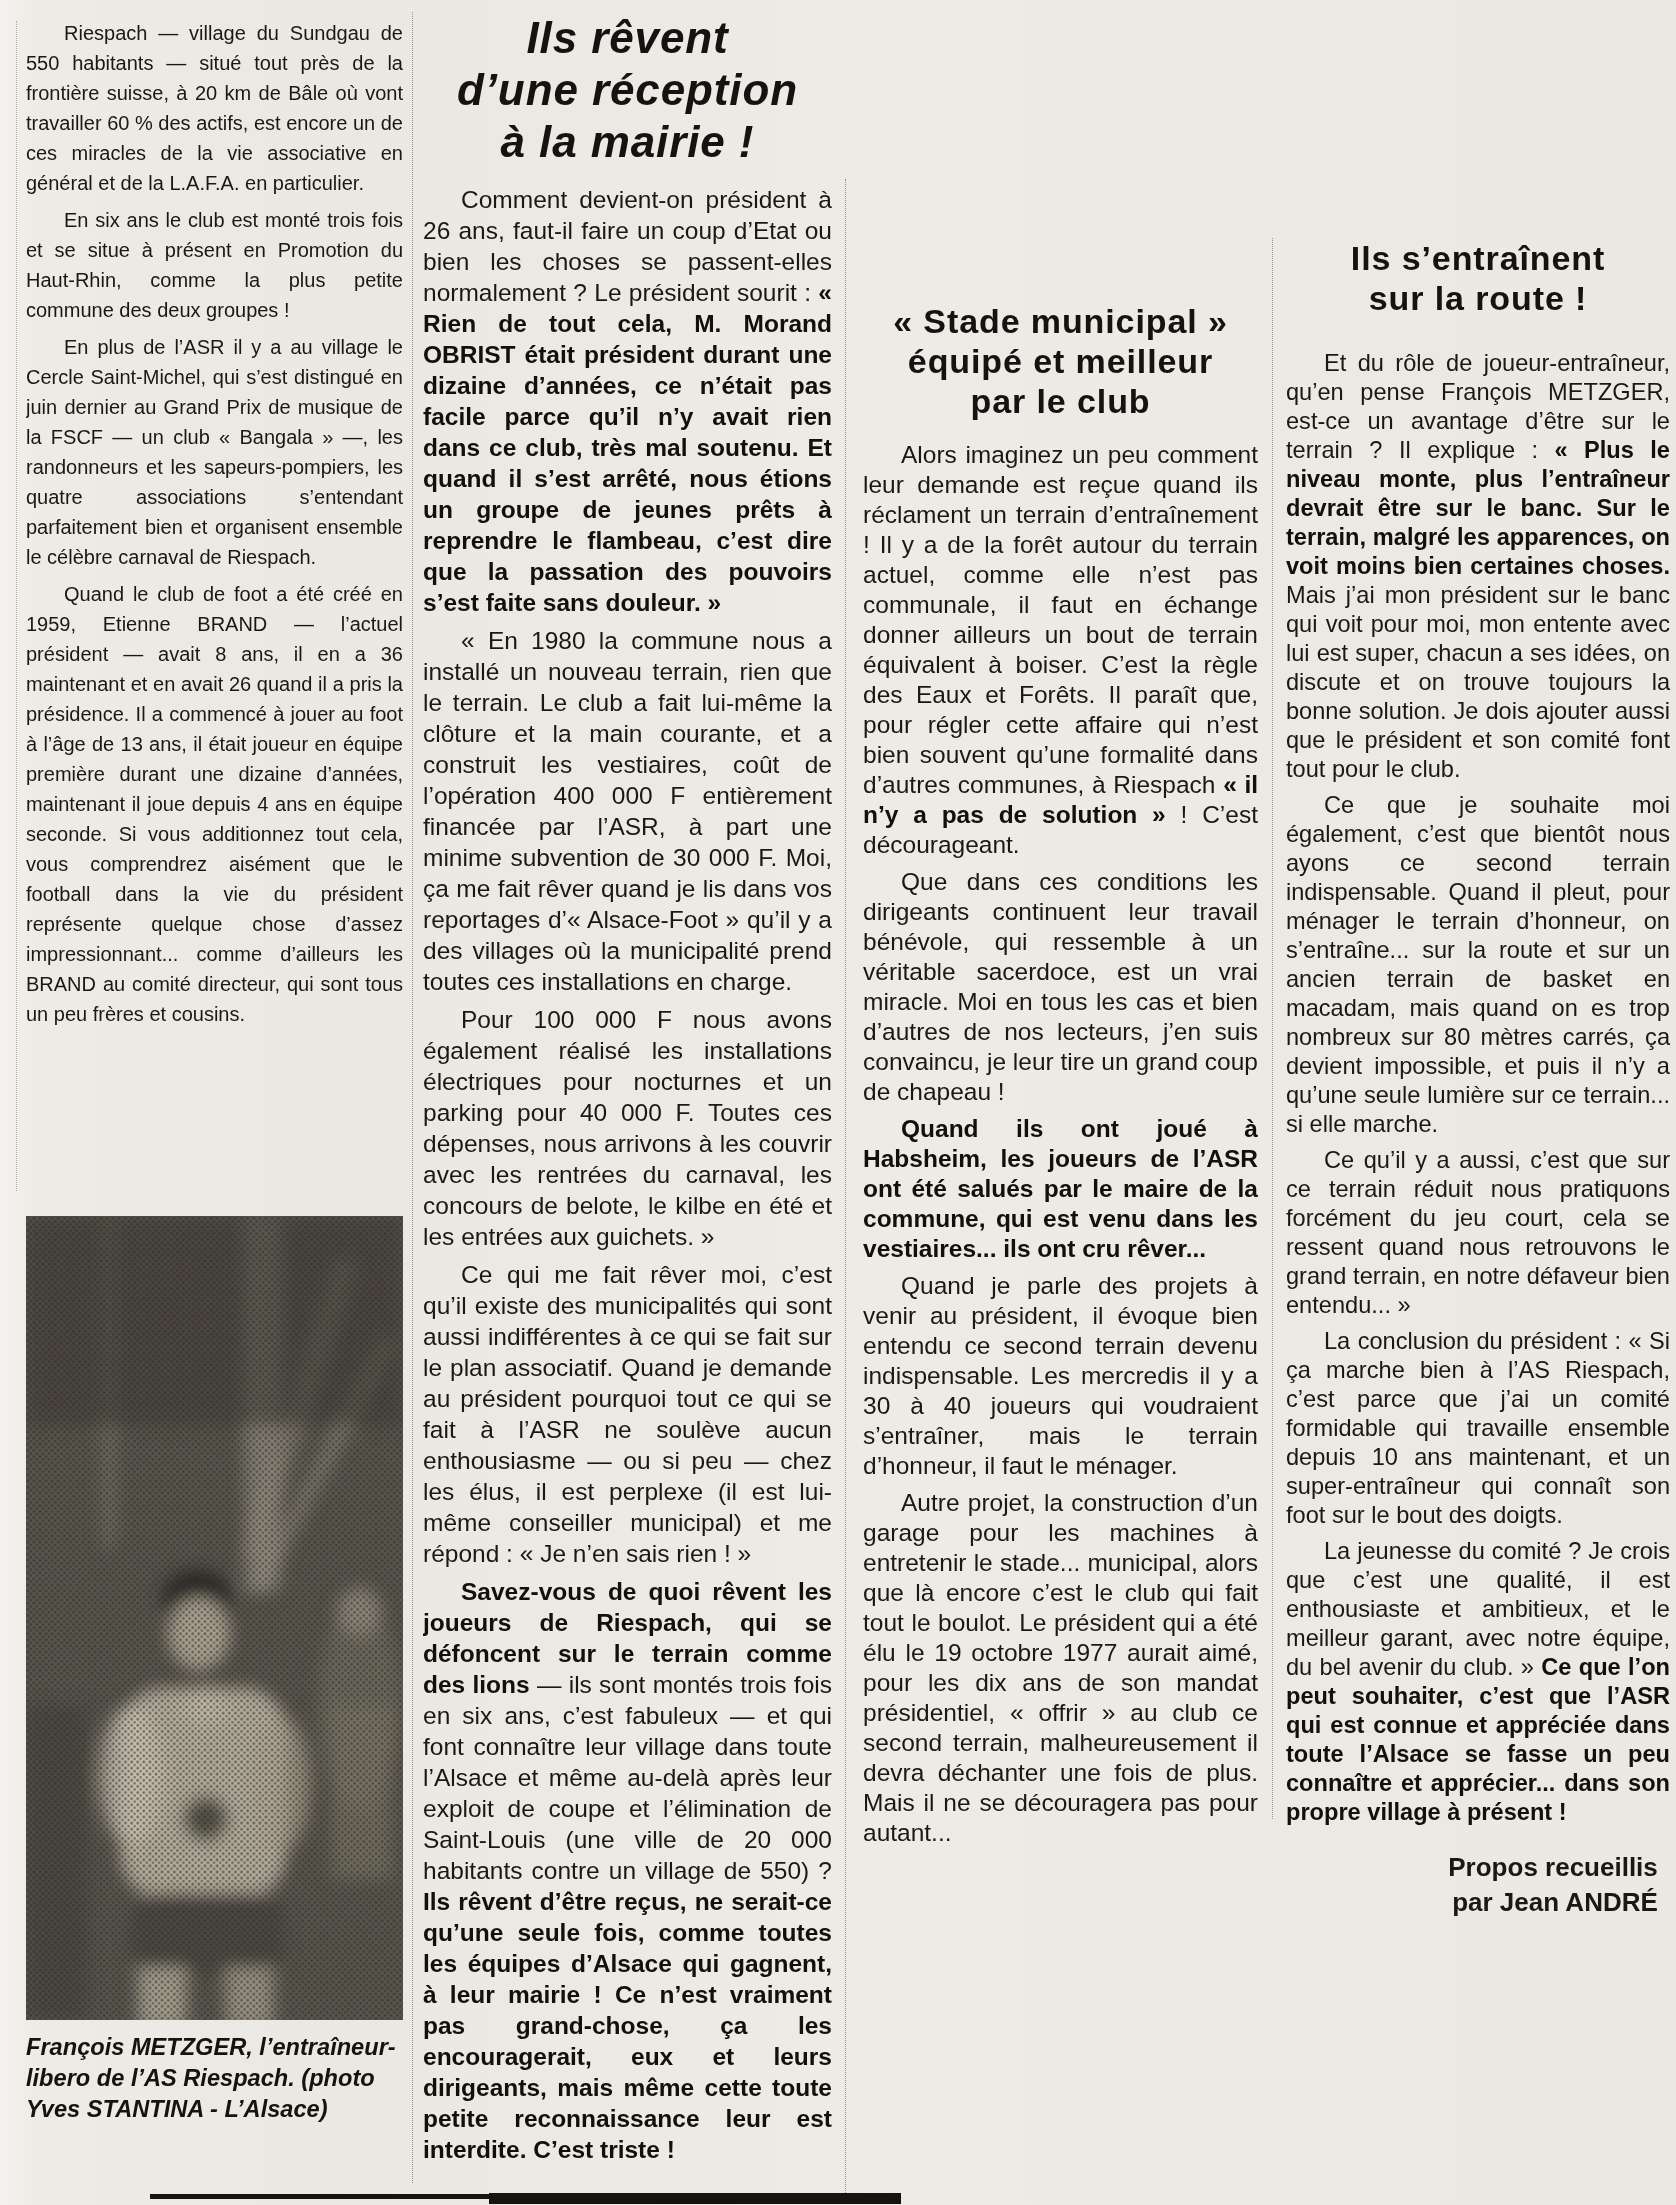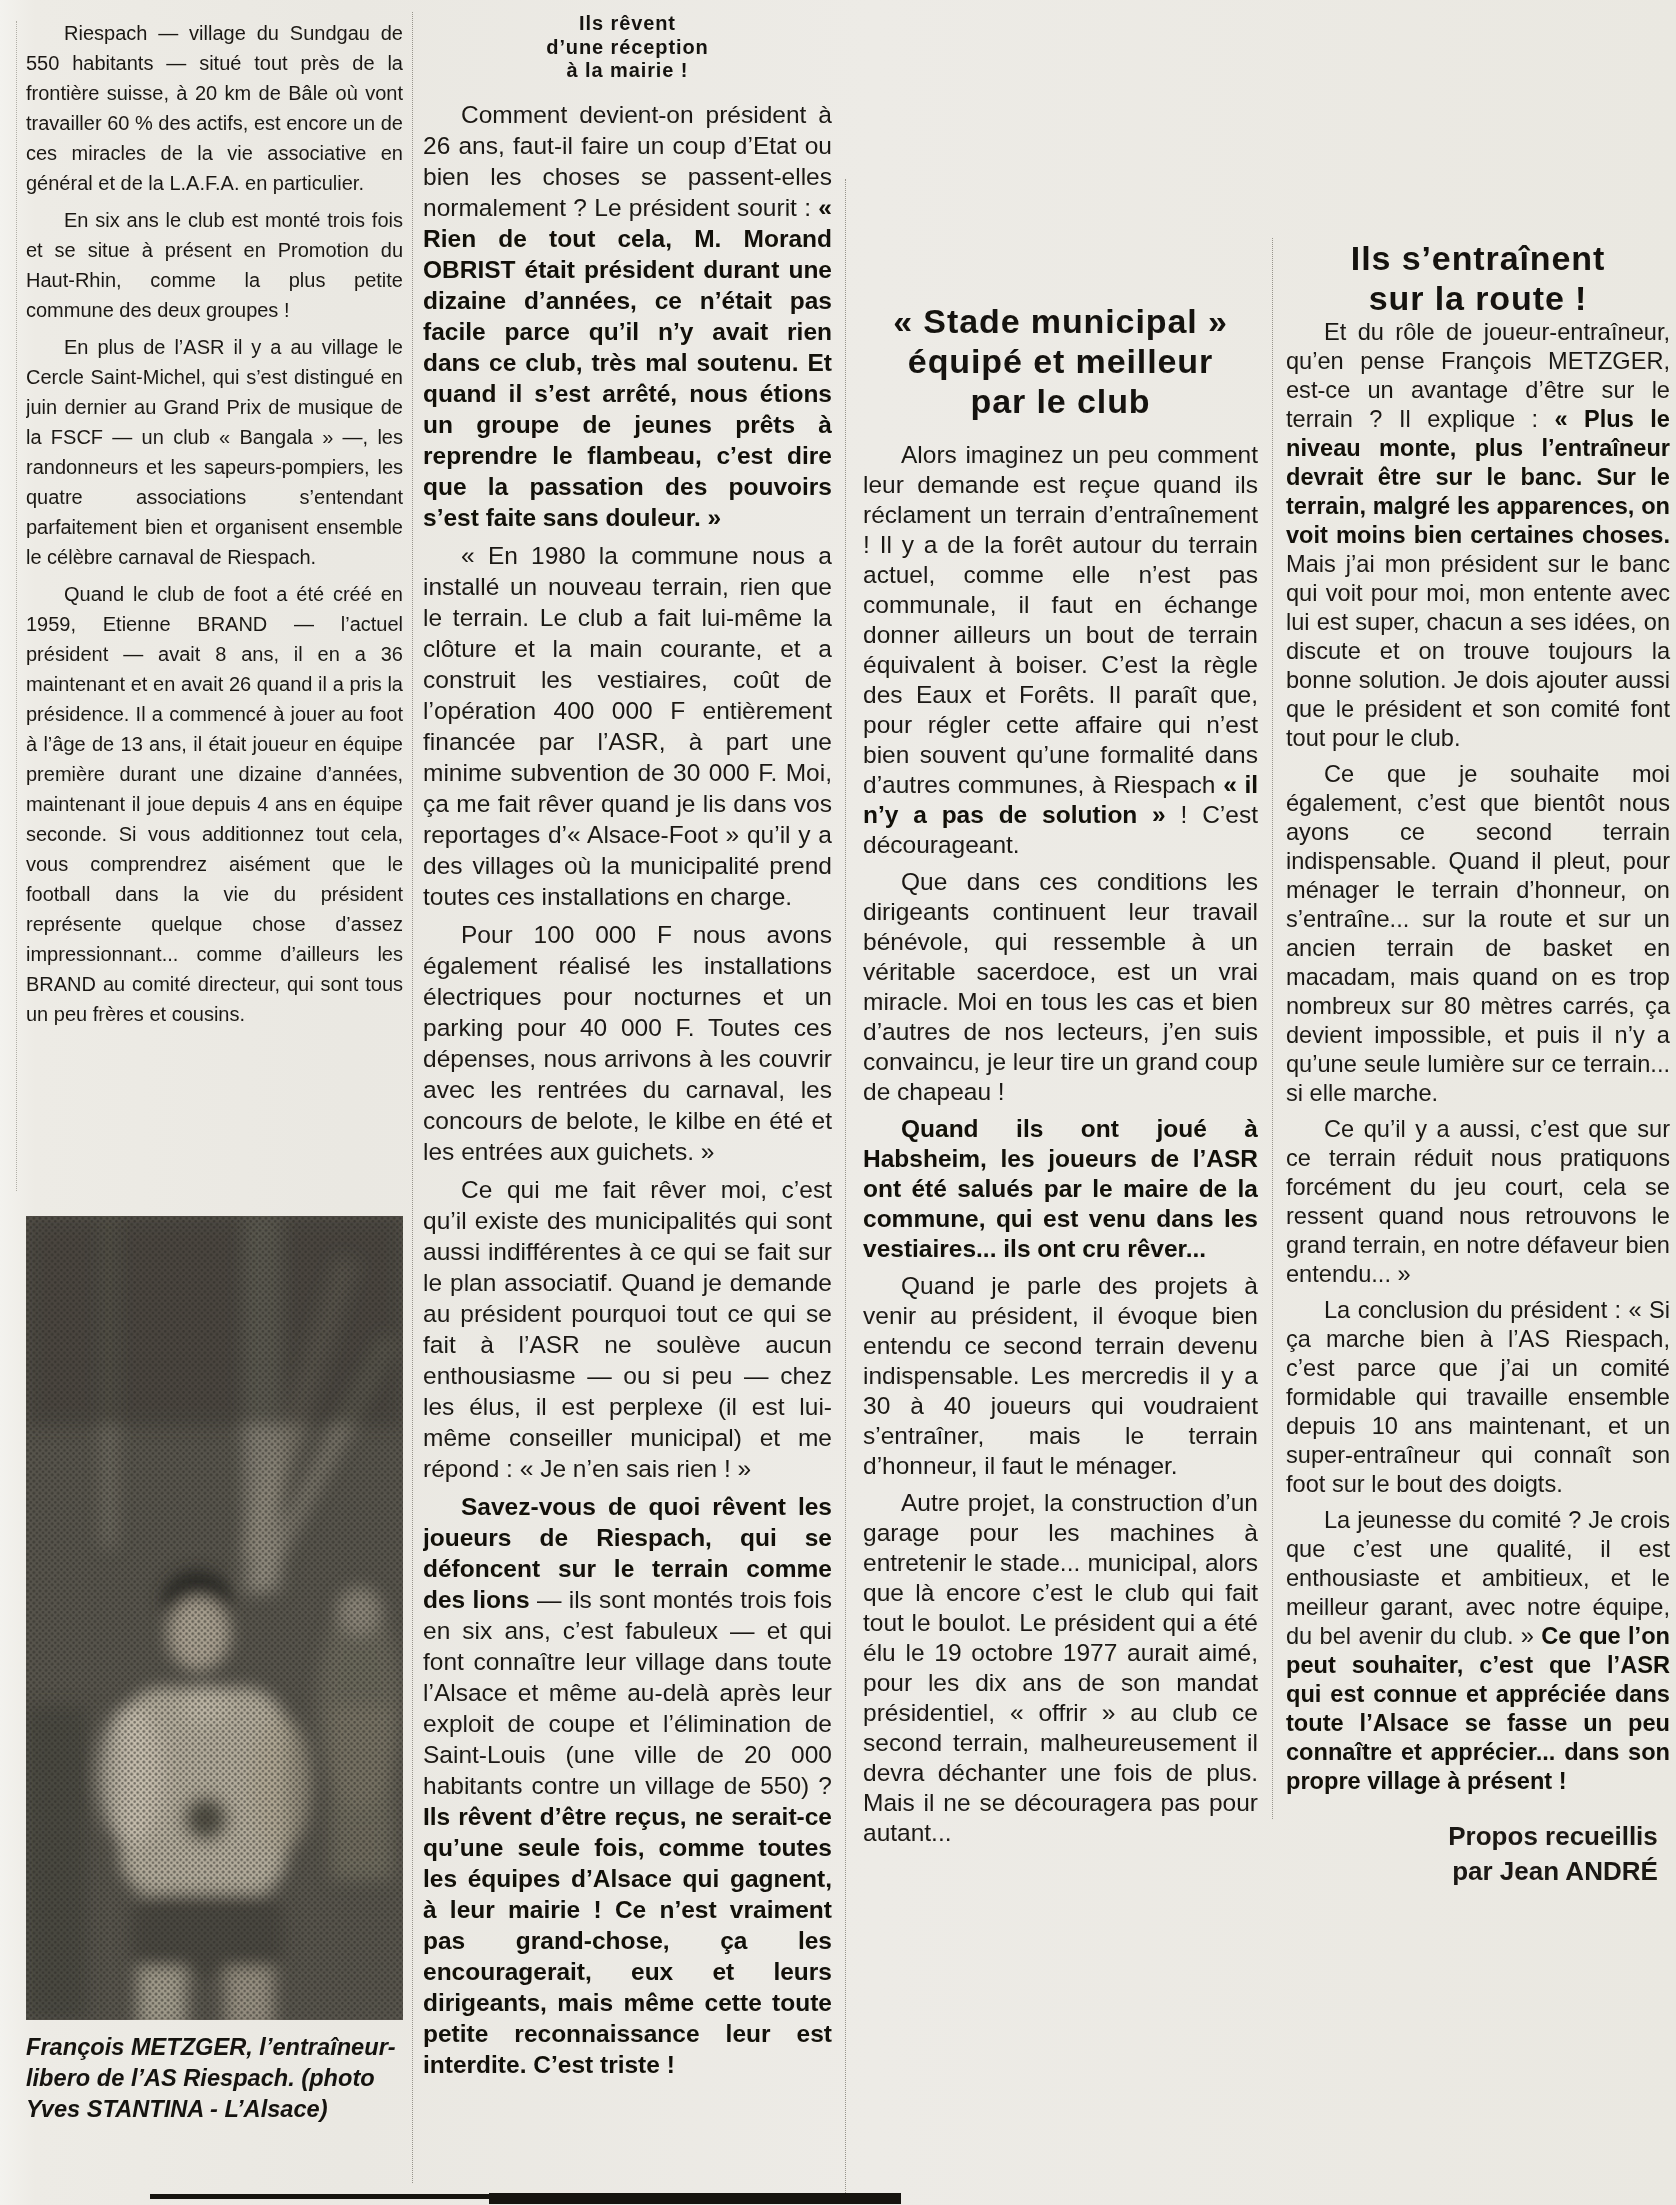--- a/index.html
+++ b/index.html
@@ -10,23 +10,23 @@
   }
   .col{position:absolute;text-align:justify;hyphens:auto;}
   #col1{left:26px;top:17.5px;width:377px;height:1190px;overflow:hidden;font-size:20px;line-height:30px;}
   #col2{left:423px;top:12.2px;width:409px;height:2180px;overflow:hidden;font-size:24.5px;line-height:31px;}
   #col3{left:863px;top:301px;width:395px;font-size:24.5px;line-height:30px;}
   #col4{left:1286px;top:238px;width:384px;font-size:23.6px;line-height:29px;}
   .col p{margin:0 0 7px 0;text-indent:38px;}
   .col p b{font-weight:bold;color:#121009;}
   .headline{font-weight:bold;text-align:center;line-height:1.18;margin-bottom:15.7px;text-indent:0;
             color:#15130f;letter-spacing:0.9px;}
-  #col2 .headline{font-size:20px;}
+  #col2 .headline{font-size:44px;font-style:italic;}
   #col3 .headline{font-size:34px;margin-bottom:19px;}
-  #col4 .headline{font-size:34px;margin-bottom:0;}
+  #col4 .headline{font-size:34px;margin-bottom:31px;}
   .byline{font-weight:bold;text-align:right;font-size:26px;line-height:35px;margin-top:23px;padding-right:12.2px;}
   .rule{position:absolute;width:0;border-left:1.7px dotted #97948b;}
   #rule-1{left:15.7px;top:21px;height:1170px;opacity:.7;}
   #rule-2{left:412px;top:12.2px;height:2171px;}
   #rule-3{left:845px;top:179px;height:2018px;}
   #rule-4{left:1272px;top:238px;height:1581px;}
   #photo-block{position:absolute;left:26px;top:1216px;width:375px;}
   #photo-frame{width:377px;height:804px;overflow:hidden;background:#55524b;}
   .caption{margin-top:12.2px;font-weight:bold;font-style:italic;font-size:23.6px;line-height:31px;color:#15130f;}
   .artifact{position:absolute;background:#16140f;}

